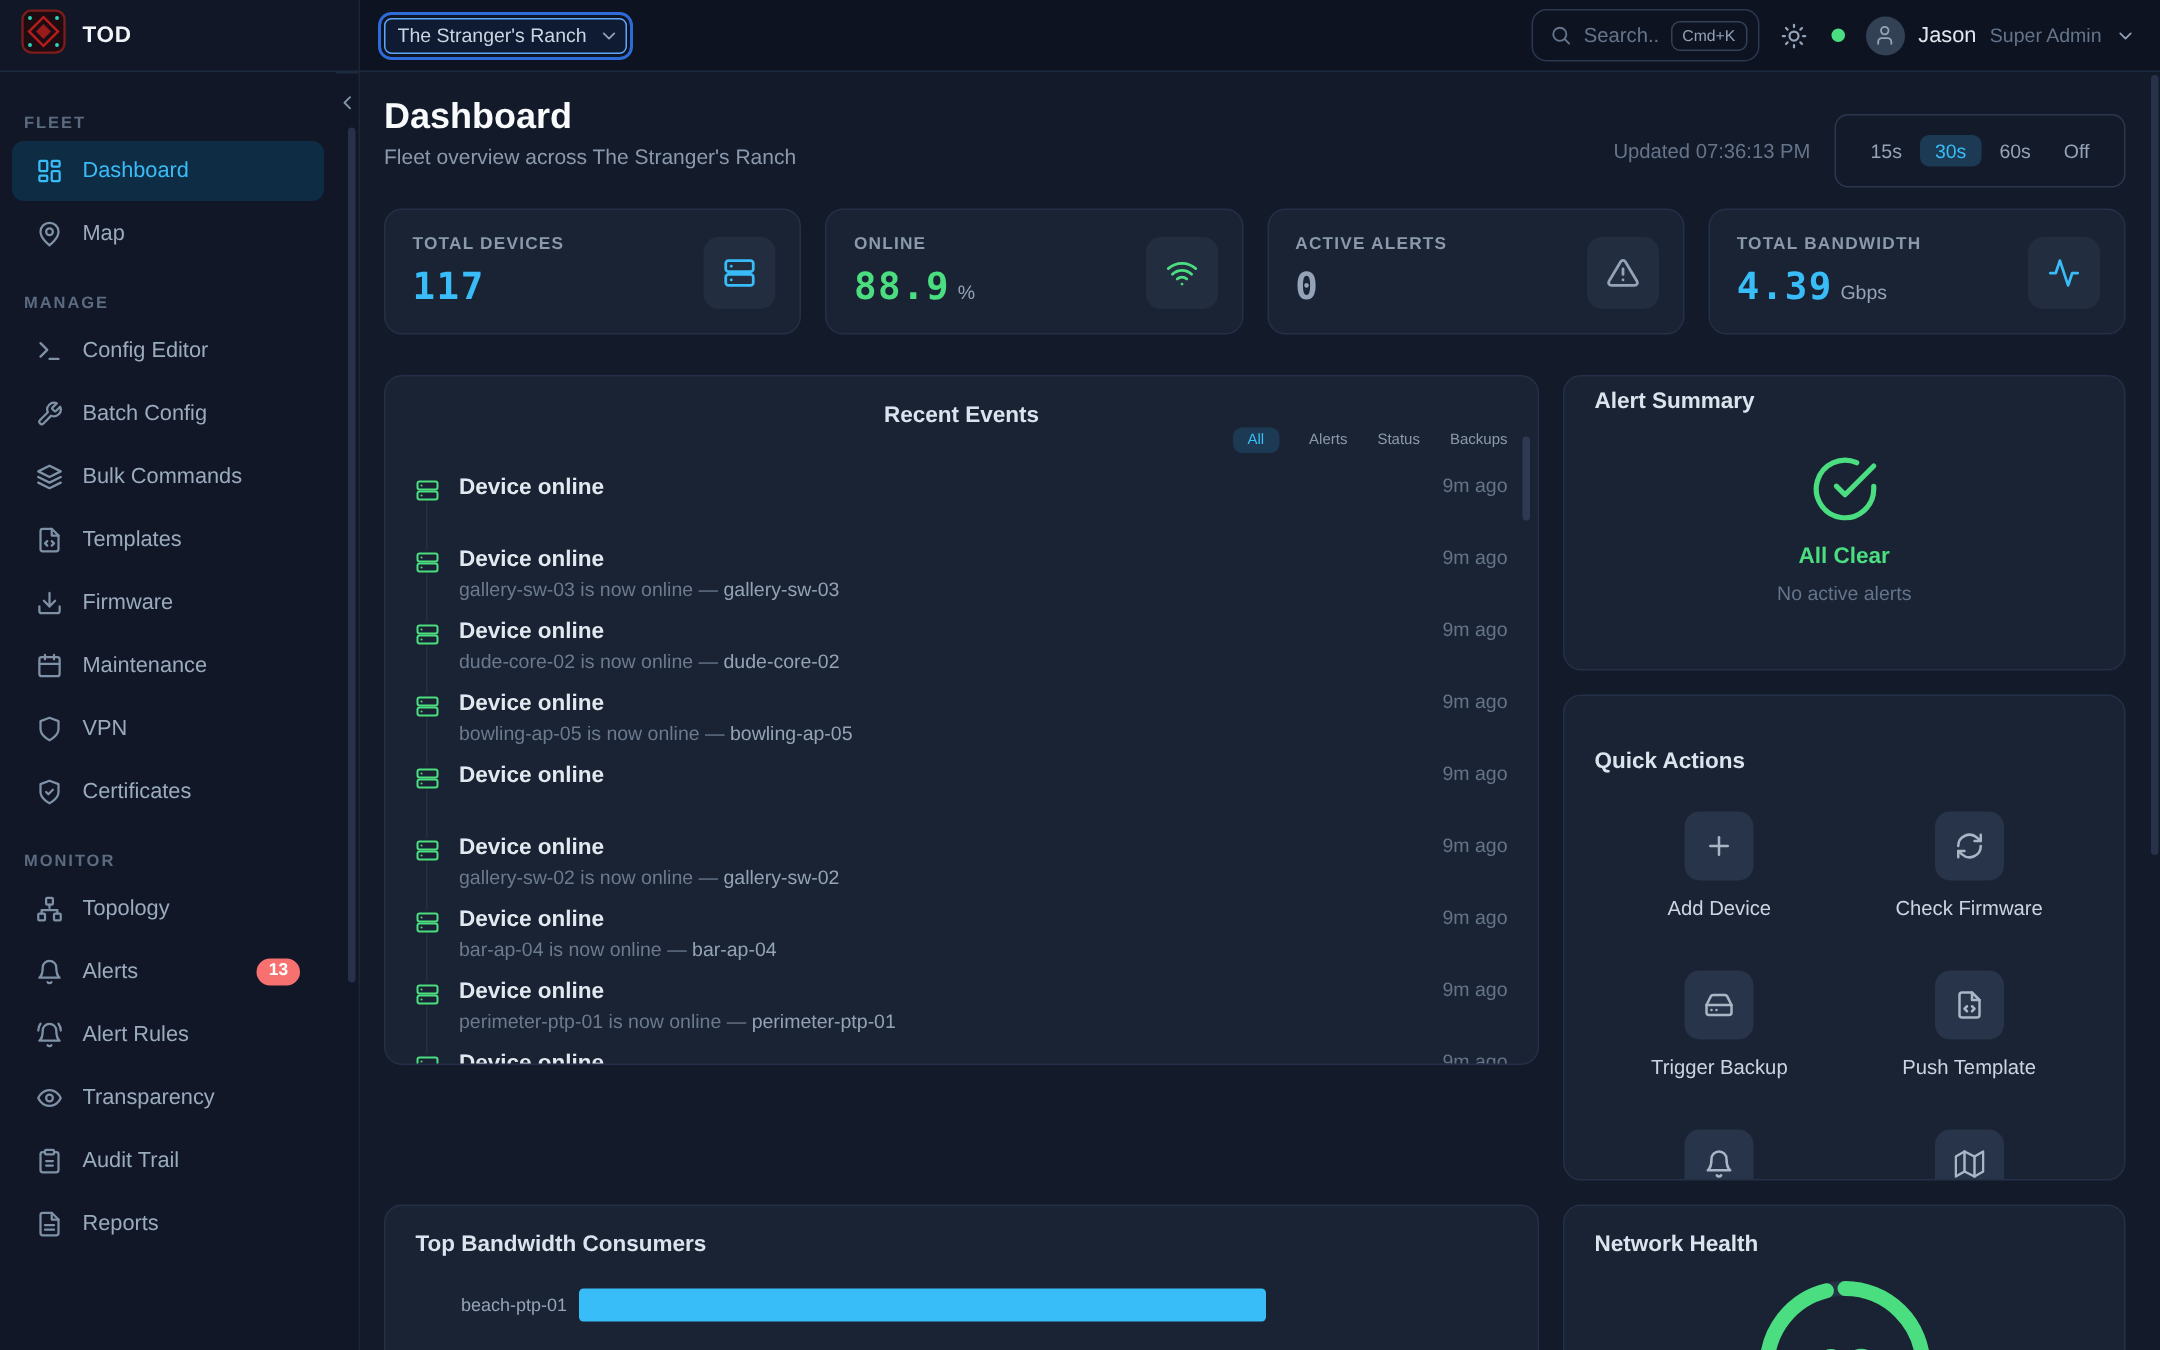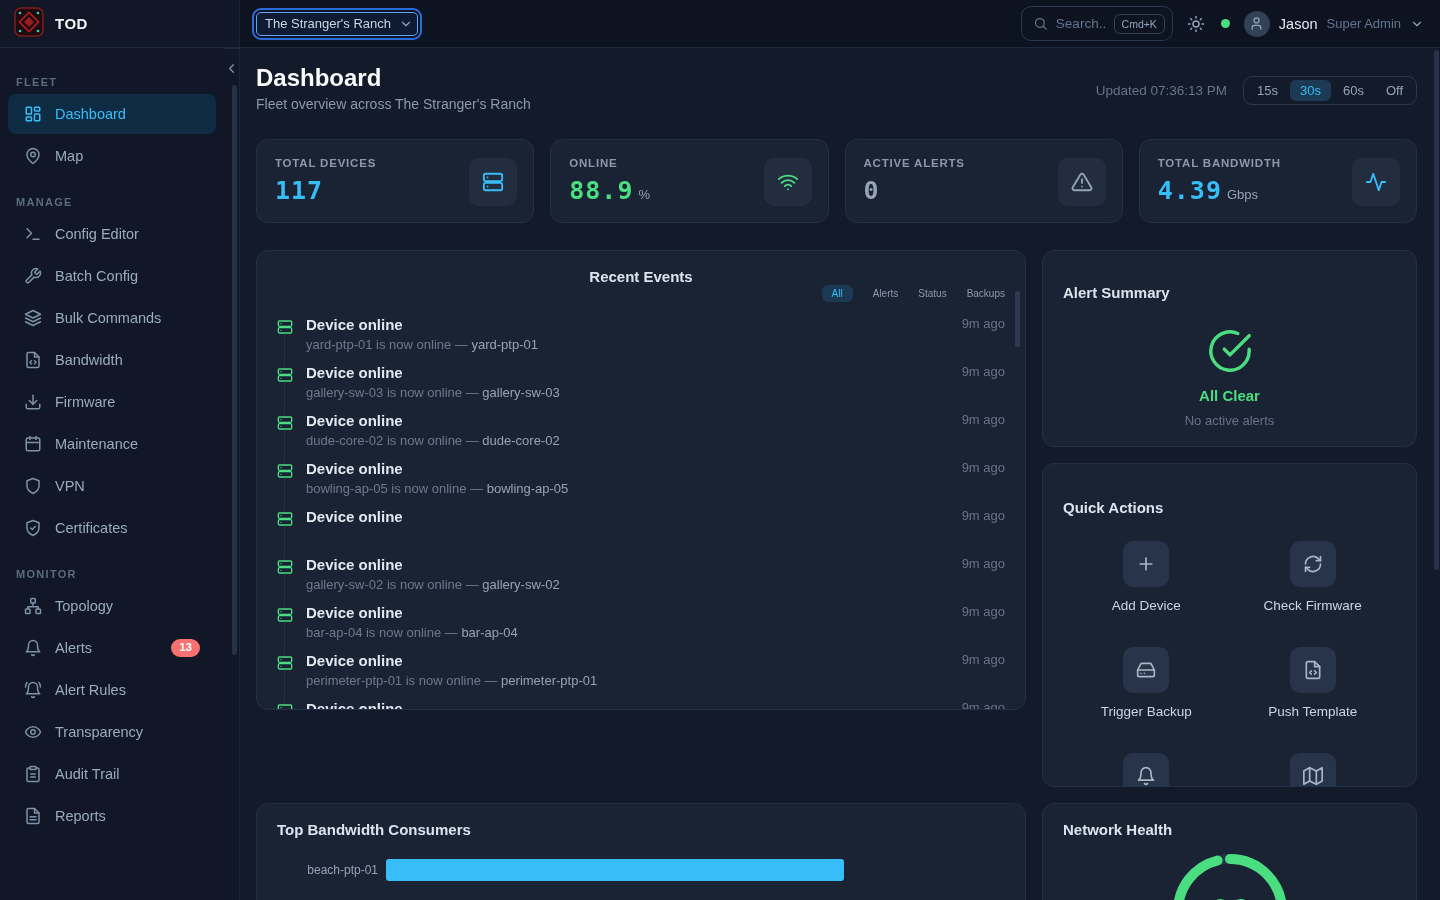--- a/index.html
+++ b/index.html
@@ -61,21 +61,21 @@
     display:flex; align-items:center; justify-content:center; }
   .collapse-btn svg { width:15px; height:15px; }
   .sidebar-scrollthumb { position:absolute; right:2px; top:37px; width:5px; height:570px; border-radius:3px; background:#27324a; }
 
   
   .main { position:absolute; left:240px; top:48px; right:0; bottom:0; background:#131a29; overflow:hidden; }
   .page-title { position:absolute; left:16px; top:16px; font-size:24px; font-weight:700; color:#f8fafc; }
   .page-subtitle { position:absolute; left:16px; top:48px; font-size:14px; color:#8b99ad; }
   .head-right { position:absolute; right:23px; top:28px; display:flex; align-items:center; gap:16px; }
   .updated { font-size:13.5px; color:#64748b; }
-  .refresh-group { display:flex; align-items:flex-start; gap:2px; border:1px solid #2b3850; border-radius:9px; padding:3px; }
+  .refresh-group { display:flex; align-items:flex-start; gap:2px; border:1px solid #2b3850; border-radius:9px; padding:13px; }
   .refresh-opt { font-size:13px; color:#94a3b8; padding:3px 10px; border-radius:6px; background:none; border:none; cursor:pointer;
     font-family:"Liberation Sans",sans-serif; }
   .refresh-opt.active { background:#1d3a54; color:#38bdf8; }
 
   .stats-row { position:absolute; left:16px; right:23px; top:91px; display:flex; gap:16px; }
   .stat-card { flex:1; height:84px; background:#1a2333; border:1px solid #243048; border-radius:12px;
     position:relative; padding:17px 18px; }
   .stat-label { font-size:11.5px; font-weight:600; letter-spacing:.8px; color:#8b99ad; }
   .stat-value-row { margin-top:7px; display:flex; align-items:baseline; gap:5px; }
   .stat-value { font-family:"DejaVu Sans Mono", monospace; font-size:25px; font-weight:700; letter-spacing:1px; }
@@ -98,21 +98,21 @@
   .event-row { display:flex; align-items:flex-start; min-height:48px; position:relative; }
   .ev-icon { width:16px; height:16px; color:#4ade80; background:#1a2333; position:relative; z-index:1; margin-top:3px; }
   .ev-icon svg { width:16px; height:16px; }
   .ev-body { margin-left:13px; flex:1; }
   .ev-title { font-size:15px; font-weight:600; color:#e2e8f0; }
   .ev-sub { margin-top:4px; font-size:13px; color:#6b7a8f; }
   .ev-sub .dev { color:#93a3b5; }
   .ev-time { font-size:13px; color:#64748b; margin-left:12px; white-space:nowrap; }
   .events-scrollthumb { position:absolute; right:5px; top:40px; width:5px; height:56px; border-radius:3px; background:#2e3a52; }
 
-  .alert-panel { left:802px; top:202px; width:375px; height:197px; padding:33px 20px; }
+  .alert-panel { left:802px; top:202px; width:375px; height:197px; padding:8px 20px; }
   .alert-center { display:flex; flex-direction:column; align-items:center; margin-top:26px; }
   .check-icon { width:46px; height:46px; color:#4ade80; }
   .check-icon svg { width:46px; height:46px; stroke-width:1.8; }
   .alert-status { margin-top:13px; font-size:15px; font-weight:600; color:#4ade80; }
   .alert-detail { margin-top:9px; font-size:13px; color:#64748b; }
 
   .qa-panel { left:802px; top:415px; width:375px; height:324px; padding:35px 20px; }
   .qa-grid { display:grid; grid-template-columns:1fr 1fr; row-gap:34px; margin-top:24px; }
   .qa-item { display:flex; flex-direction:column; align-items:center; background:none; border:none; cursor:pointer; }
   .qa-tile { width:46px; height:46px; border-radius:10px; background:#28344a; color:#aab6c6;
@@ -251,21 +251,21 @@
          <span>Bulk Commands</span>
 
        </div>
       <div class="nav-item ">
          <svg class="ic " viewBox="0 0 24 24">
           <path d="M14 2H6a2 2 0 0 0-2 2v16a2 2 0 0 0 2 2h12a2 2 0 0 0 2-2V8z"></path>
           <polyline points="14 2 14 8 20 8"></polyline>
           <path d="m10 13-2 2 2 2"></path>
           <path d="m14 13 2 2-2 2"></path>
         </svg>
-         <span>Bandwidth</span>
+         <span>Templates</span>
 
        </div>
       <div class="nav-item ">
          <svg class="ic " viewBox="0 0 24 24">
           <path d="M21 15v4a2 2 0 0 1-2 2H5a2 2 0 0 1-2-2v-4"></path>
           <polyline points="7 10 12 15 17 10"></polyline>
           <line x1="12" y1="3" x2="12" y2="15"></line>
         </svg>
          <span>Firmware</span>
 
@@ -452,21 +452,20 @@
        <span class="ev-icon">
             <svg class="ic " viewBox="0 0 24 24">
               <rect x="2" y="3" width="20" height="8" rx="2"></rect>
               <rect x="2" y="13" width="20" height="8" rx="2"></rect>
               <line x1="6" y1="7" x2="6.01" y2="7"></line>
               <line x1="6" y1="17" x2="6.01" y2="17"></line>
             </svg>
           </span>
        <div class="ev-body">
          <div class="ev-title">Device online</div>
-         <div class="ev-sub">yard-ptp-01 is now online <span>—</span> <span class="dev">yard-ptp-01</span></div>
        </div>
        <span class="ev-time">9m ago</span>
      </div>
         <div class="event-row">
        <span class="ev-icon">
             <svg class="ic " viewBox="0 0 24 24">
               <rect x="2" y="3" width="20" height="8" rx="2"></rect>
               <rect x="2" y="13" width="20" height="8" rx="2"></rect>
               <line x1="6" y1="7" x2="6.01" y2="7"></line>
               <line x1="6" y1="17" x2="6.01" y2="17"></line>

